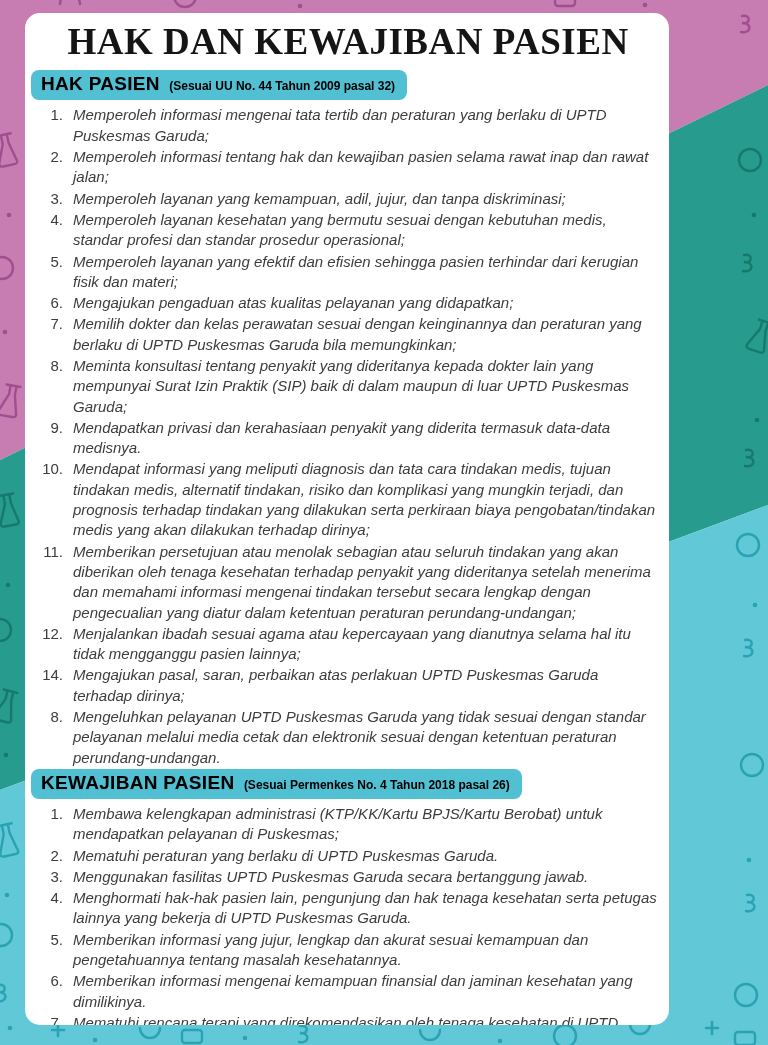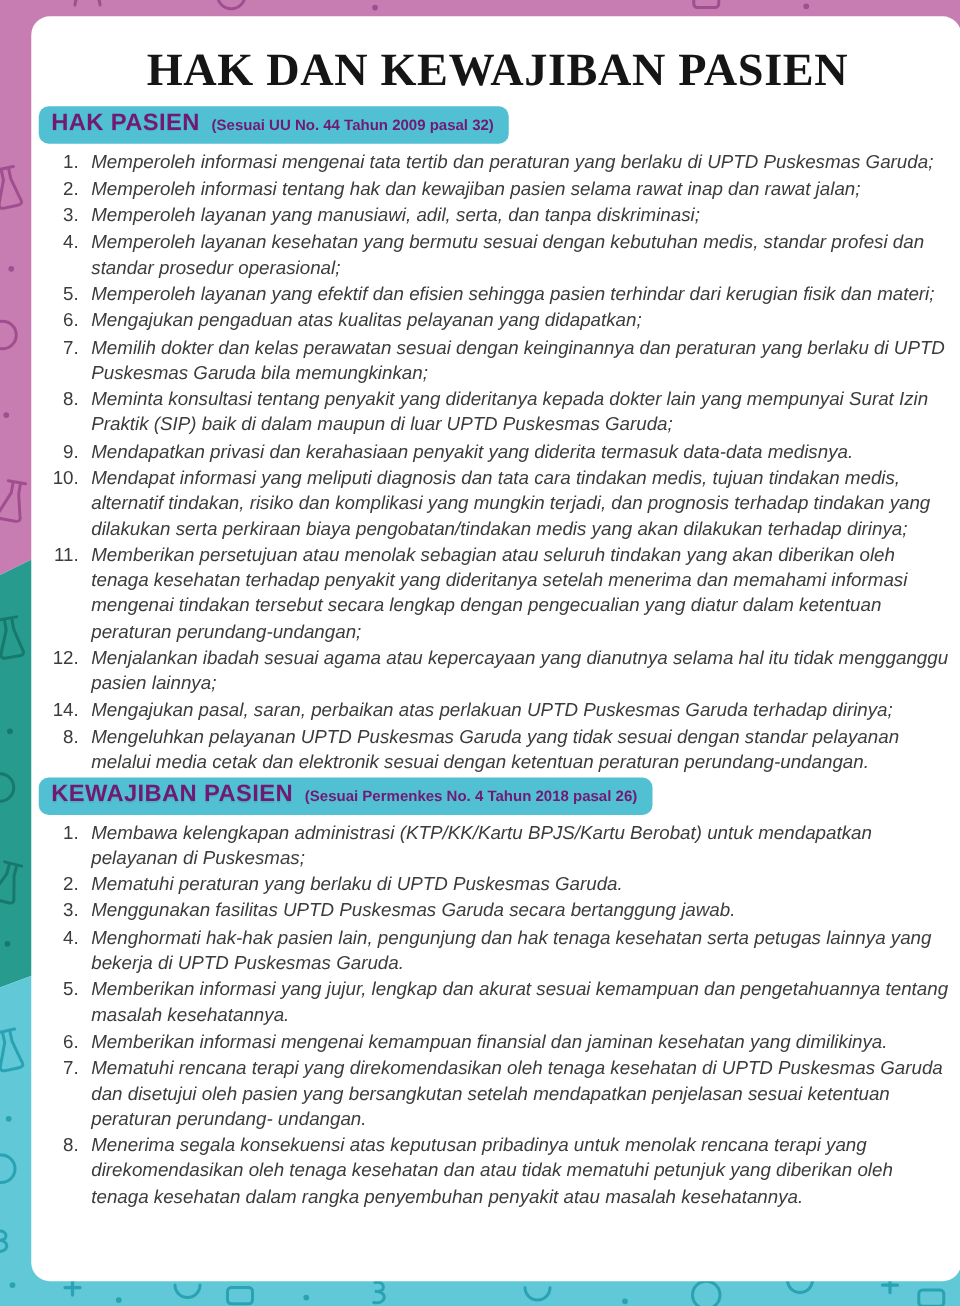--- a/index.html
+++ b/index.html
@@ -6,31 +6,31 @@
   body{
     width:768px;height:1045px;
     font-family:"Liberation Sans", sans-serif;
     background:#ffffff;
   }
   .stage{
     position:relative;width:768px;height:1045px;overflow:hidden;
   }
   .bg{position:absolute;left:0;top:0;width:768px;height:1045px;display:block;}
   .card{
-    position:absolute;left:25px;top:13px;width:744px;height:1012px;
+    position:absolute;left:25px;top:13px;width:644px;height:1012px;
     background:#ffffff;border-radius:15px;box-sizing:border-box;
-    padding:21px 10px 0 12px;overflow:hidden;
+    padding:6px 10px 0 12px;overflow:hidden;
   }
   h1.title{
     margin:2px 0 8px 0;text-align:center;
     font-family:"Liberation Serif", serif;font-weight:bold;
     font-size:37px;line-height:1.12;letter-spacing:.5px;color:#151515;
   }
   .badge{
-    display:inline-block;background:#52c0d3;color:#701a75;
+    display:inline-block;background:#52c0d3;color:#000000;
     border-radius:8px;padding:3px 12px 5px 10px;margin-left:-6px;
     white-space:nowrap;
   }
   .badge .badge-main{
     font-size:19px;font-weight:bold;letter-spacing:.3px;
     text-shadow:0 1px 1px rgba(0,0,0,.08);
   }
   .badge .badge-note{
     font-size:12px;font-weight:bold;margin-left:5px;
   }
@@ -133,21 +133,21 @@
           <li>
             <span class="num">1.</span>
             <span class="txt">Memperoleh informasi mengenai tata tertib dan peraturan yang berlaku di UPTD Puskesmas Garuda;</span>
           </li>
           <li>
             <span class="num">2.</span>
             <span class="txt">Memperoleh informasi tentang hak dan kewajiban pasien selama rawat inap dan rawat jalan;</span>
           </li>
           <li>
             <span class="num">3.</span>
-            <span class="txt">Memperoleh layanan yang manusiawi, adil, serta, dan tanpa diskriminasi;</span>
+            <span class="txt">Memperoleh layanan yang kemampuan, adil, jujur, dan tanpa diskriminasi;</span>
           </li>
           <li>
             <span class="num">4.</span>
             <span class="txt">Memperoleh layanan kesehatan yang bermutu sesuai dengan kebutuhan medis, standar profesi dan standar prosedur operasional;</span>
           </li>
           <li>
             <span class="num">5.</span>
             <span class="txt">Memperoleh layanan yang efektif dan efisien sehingga pasien terhindar dari kerugian fisik dan materi;</span>
           </li>
           <li>

